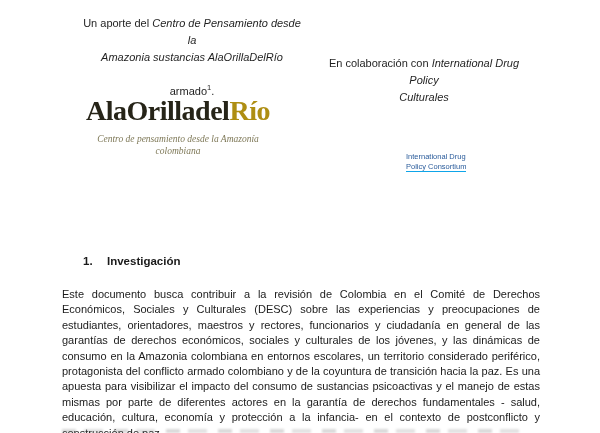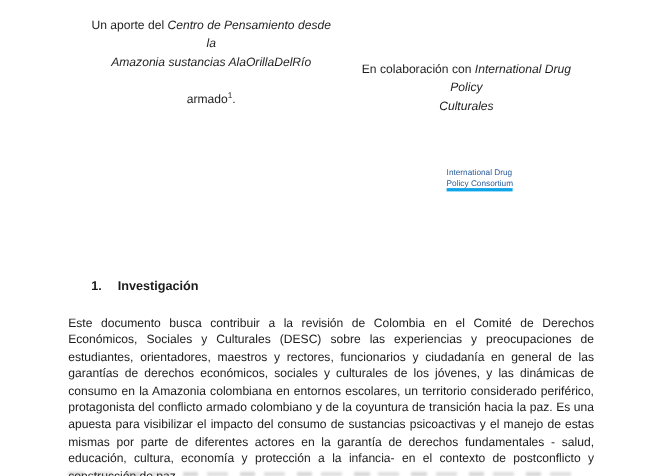--- a/index.html
+++ b/index.html
@@ -54,21 +54,21 @@
     color:#2b5c9b;
   }
   .idpc-sub{
     position:absolute;
     left:48px;top:60px;
     font-size:7.5px;
     line-height:9.5px;
     color:#2b5c9b;
     white-space:nowrap;
   }
-  .idpc-sub .rule{border-bottom:3px solid #0ea5e9;display:inline-block;}
+  .idpc-sub .rule{border-bottom:1px solid #0ea5e9;display:inline-block;}
 
   
   .heading{
     position:absolute;left:83px;top:255px;
     display:flex;
     font-size:11.5px;font-weight:bold;color:#1a1a1a;
   }
   .heading .num{width:24px;}
 
   
@@ -90,20 +90,26 @@
 </style>
 </head>
 <body>
 
 <div class="page">
 
   <div class="hdr hdr-left"><span>Un aporte del </span><span class="it">Centro de Pensamiento desde la</span><br><span class="it">Amazonia sustancias AlaOrillaDelRío</span><br><br><span>armado</span><sup>1</sup><span>.</span></div>
 
   <div class="hdr hdr-right"><span>En colaboración con </span><span class="it">International Drug Policy</span><br><span class="it">Culturales</span></div>
 
+  <div class="logo-ala">
+    <div class="ala-word">
+      <span>AlaOrilladel</span><span class="ala-gold">Río</span>
+    </div>
+    <div class="ala-tag"><span>Centro de pensamiento desde la Amazonía</span><br><span>colombiana</span></div>
+  </div>
 
   <div class="logo-idpc">
     <div class="idpc-sub">
       <span>International Drug</span><br>
       <span class="rule">Policy Consortium</span>
     </div>
   </div>
 
   <div class="heading">
     <span class="num">1.</span>

